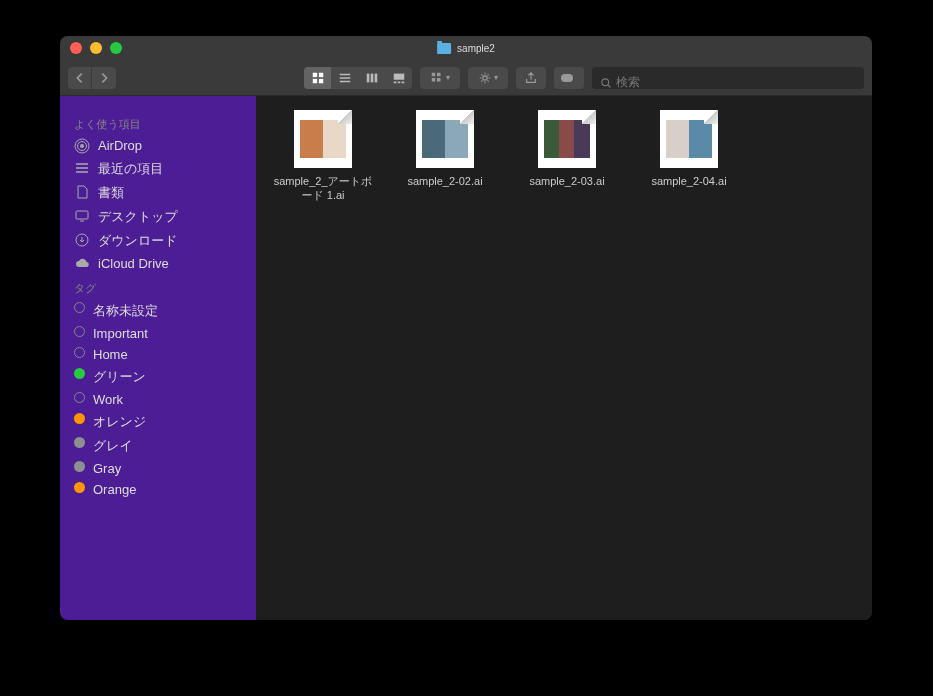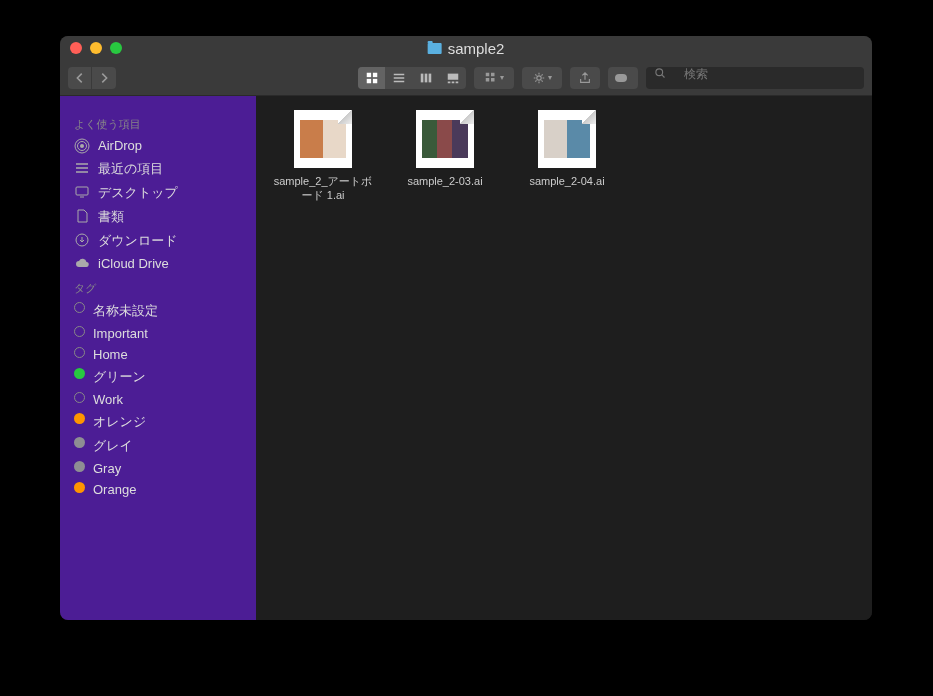--- a/index.html
+++ b/index.html
@@ -4,35 +4,35 @@
 <style>
 * { margin: 0; padding: 0; box-sizing: border-box; font-family: -apple-system, "Helvetica Neue", Arial, sans-serif; }
 body { background: #000; width: 933px; height: 696px; position: relative; }
 .window { position: absolute; left: 60px; top: 36px; width: 812px; height: 584px; background: #1e1e1e; border-radius: 8px; overflow: hidden; box-shadow: 0 10px 40px rgba(0,0,0,0.6); display: flex; flex-direction: column; }
 .titlebar { height: 24px; background: #3a3a3a; display: flex; align-items: center; position: relative; }
 .traffic { display: flex; gap: 8px; margin-left: 10px; }
 .dot { width: 12px; height: 12px; border-radius: 50%; }
 .dot.red { background: #ff5f57; }
 .dot.yellow { background: #febc2e; }
 .dot.green { background: #28c840; }
-.title-center { position: absolute; left: 50%; transform: translateX(-50%); display: flex; align-items: center; gap: 6px; color: #ddd; font-size: 15px; }
+.title-center { position: absolute; left: 50%; transform: translateX(-50%); display: flex; align-items: center; gap: 6px; color: #ddd; font-size: 10px; }
 .folder-icon { width: 14px; height: 11px; background: #5ab0e0; border-radius: 1px; position: relative; }
 .folder-icon::before { content: ""; position: absolute; top: -2px; left: 0; width: 5px; height: 2px; background: #5ab0e0; border-radius: 1px 1px 0 0; }
 .toolbar { height: 36px; background: #3a3a3a; display: flex; align-items: center; padding: 0 8px; gap: 8px; border-bottom: 1px solid #2a2a2a; }
 .nav-btns { display: flex; }
 .navbtn { width: 24px; height: 22px; background: #4a4a4a; color: #999; display: flex; align-items: center; justify-content: center; font-size: 11px; }
 .navbtn:first-child { border-radius: 4px 0 0 4px; border-right: 1px solid #3a3a3a; }
 .navbtn:last-child { border-radius: 0 4px 4px 0; }
 .seg { display: flex; background: #4a4a4a; border-radius: 4px; overflow: hidden; }
 .seg-btn { width: 27px; height: 22px; display: flex; align-items: center; justify-content: center; color: #bbb; }
 .seg-btn.active { background: #636363; color: #fff; }
 .icon-svg { width: 14px; height: 14px; }
 .tbtn { width: 30px; height: 22px; background: #4a4a4a; border-radius: 4px; display: flex; align-items: center; justify-content: center; color: #999; font-size: 11px; }
 .tbtn.wide { width: 40px; gap: 2px; }
-.search-box { width: 218px; height: 22px; background: #2a2a2a; border-radius: 4px; display: flex; align-items: flex-start; padding: 0 8px; gap: 18px; }
+.search-box { width: 272px; height: 22px; background: #2a2a2a; border-radius: 4px; display: flex; align-items: flex-end; padding: 0 8px; gap: 4px; }
 .search-box input { flex: 1; background: transparent; border: none; outline: none; color: #ddd; font-size: 12px; }
 .search-box input::placeholder { color: #777; }
 .body { flex: 1; display: flex; }
 .sidebar { width: 196px; background: #4c1d95; overflow-y: auto; padding: 15px 0 12px 0; }
 .section-hdr { color: #888; font-size: 11px; padding: 6px 14px 3px 14px; }
 .sb-item { display: flex; align-items: flex-start; gap: 8px; padding: 3px 14px; color: #ddd; font-size: 13px; cursor: default; }
 .sb-icon { width: 16px; height: 16px; display: flex; align-items: center; justify-content: center; color: #aaa; }
 .tag-dot { width: 11px; height: 11px; border-radius: 50%; border: 1.5px solid #888; }
 .tag-dot.filled { border: none; }
 .content { flex: 1; background: #1e1e1e; padding: 14px; display: flex; gap: 16px; align-items: flex-start; }
@@ -162,37 +162,37 @@
             <span class="sb-icon">
               <svg width="16" height="16" viewBox="0 0 16 16">
                 <path d="M2 4h12M2 8h12M2 12h12" stroke="#aaa" stroke-width="1.5"></path>
               </svg>
             </span>
             <span>最近の項目</span>
           </div>
           <div class="sb-item">
             <span class="sb-icon">
               <svg width="16" height="16" viewBox="0 0 16 16">
+                <path d="M4 2h6l3 3v9H4z" stroke="#aaa" fill="none"></path>
+              </svg>
+            </span>
+            <span>書類</span>
+          </div>
+          <div class="sb-item">
+            <span class="sb-icon">
+              <svg width="16" height="16" viewBox="0 0 16 16">
                 <rect x="2" y="3" width="12" height="8" rx="1" stroke="#aaa" fill="none"></rect>
                 <path d="M6 13h4" stroke="#aaa"></path>
               </svg>
             </span>
             <span>デスクトップ</span>
           </div>
           <div class="sb-item">
             <span class="sb-icon">
               <svg width="16" height="16" viewBox="0 0 16 16">
-                <path d="M4 2h6l3 3v9H4z" stroke="#aaa" fill="none"></path>
-              </svg>
-            </span>
-            <span>書類</span>
-          </div>
-          <div class="sb-item">
-            <span class="sb-icon">
-              <svg width="16" height="16" viewBox="0 0 16 16">
                 <circle cx="8" cy="8" r="6" stroke="#aaa" fill="none"></circle>
                 <path d="M8 5v5M6 8l2 2 2-2" stroke="#aaa" fill="none"></path>
               </svg>
             </span>
             <span>ダウンロード</span>
           </div>
         </div>
       <div id="icloud-list">
           <div class="sb-item">
             <span class="sb-icon">
@@ -245,20 +245,26 @@
     </div>
     <div class="content" id="files-area">
         <div class="file-item">
           <div class="thumb">
             <div class="thumb-inner" style="background: linear-gradient(90deg, rgb(201, 125, 74) 50%, rgb(232, 216, 200) 50%);"></div>
           </div>
           <div class="filename">sample_2_アートボード 1.ai</div>
         </div>
         <div class="file-item">
           <div class="thumb">
+            <div class="thumb-inner" style="background: linear-gradient(90deg, rgb(74, 106, 122) 50%, rgb(138, 168, 184) 50%);"></div>
+          </div>
+          <div class="filename">sample_2-02.ai</div>
+        </div>
+        <div class="file-item">
+          <div class="thumb">
             <div class="thumb-inner" style="background: linear-gradient(90deg, rgb(58, 90, 58) 33%, rgb(138, 74, 74) 33%, rgb(138, 74, 74) 66%, rgb(74, 58, 90) 66%);"></div>
           </div>
           <div class="filename">sample_2-03.ai</div>
         </div>
         <div class="file-item">
           <div class="thumb">
             <div class="thumb-inner" style="background: linear-gradient(90deg, rgb(216, 208, 200) 50%, rgb(90, 138, 168) 50%);"></div>
           </div>
           <div class="filename">sample_2-04.ai</div>
         </div>

